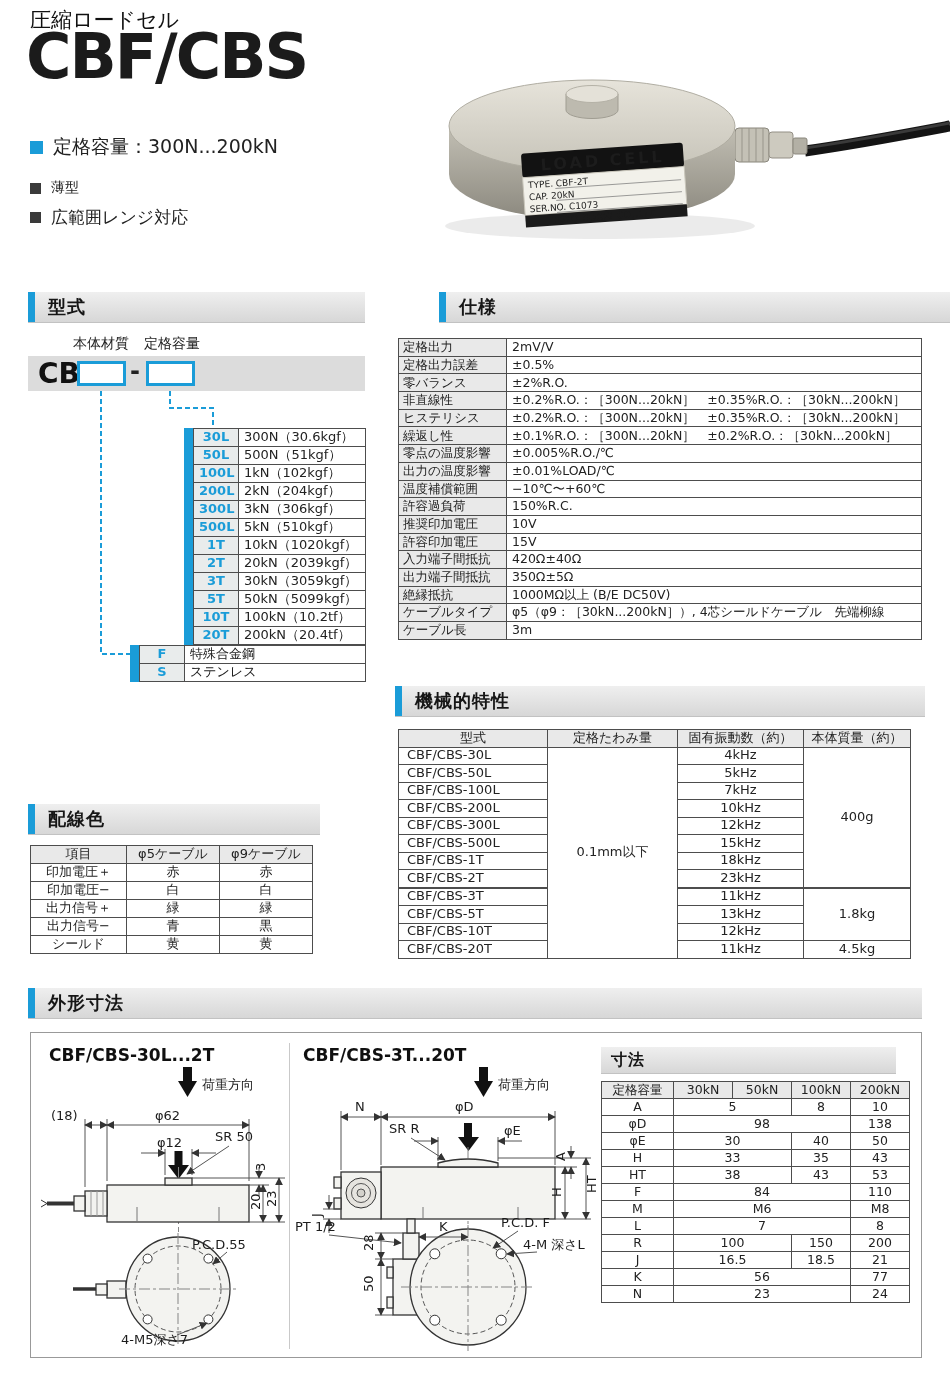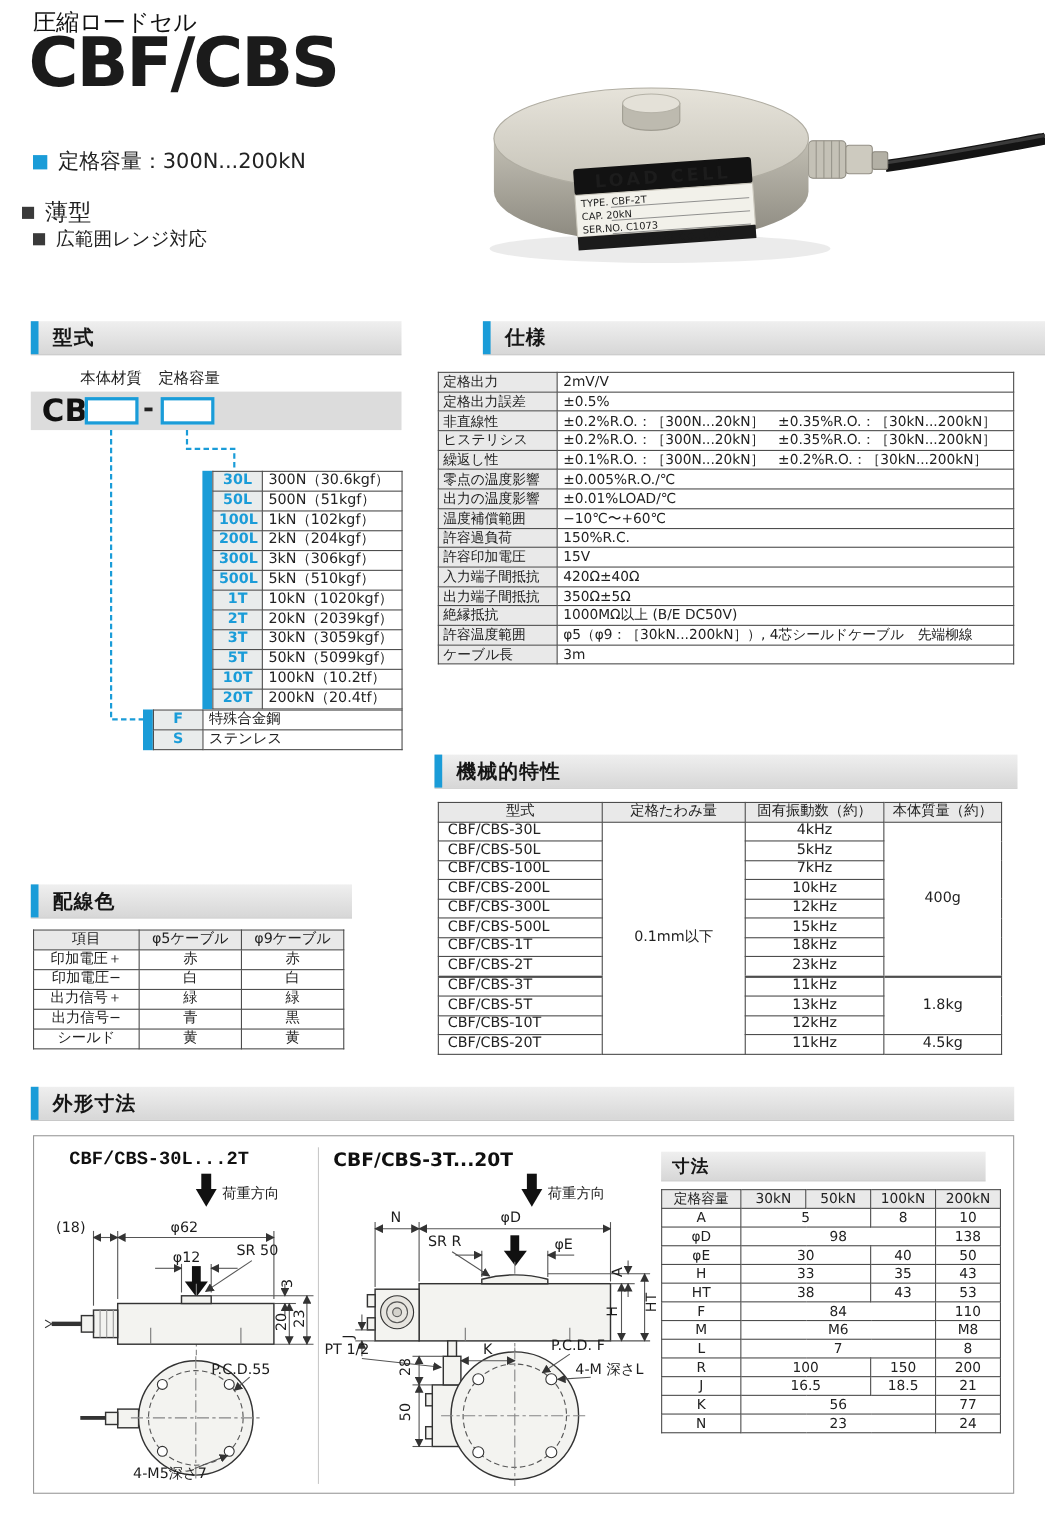--- a/index.html
+++ b/index.html
@@ -10,21 +10,21 @@
   }
   .abs{position:absolute;}
 
   
   .subtitle{left:30px;top:6px;font-size:21px;color:#111;}
   .big-title{left:26px;top:24px;font-size:62px;font-weight:900;letter-spacing:-2px;color:#1b1b1b;line-height:1.05;}
   .bullet{display:flex;align-items:center;gap:10px;}
   .bullet .sq{width:11px;height:11px;background:#3a3a3a;flex:0 0 auto;}
   .bullet.accent .sq{width:13px;height:13px;background:var(--accent);}
   .b1{left:30px;top:134px;font-size:19px;}
-  .b2{left:20px;top:179px;font-size:21px;}
+  .b2{left:30px;top:179px;font-size:14px;}
   .b3{left:30px;top:206px;font-size:17px;}
 
   
   .section-header{position:absolute;height:30px;background:linear-gradient(#efefef,#d7d7d7);
     border-bottom:1px solid #c2c2c2;display:flex;align-items:center;}
   .section-header .bar{width:7px;height:30px;background:var(--accent);margin-right:13px;flex:0 0 auto;}
   .section-header .t{font-size:18px;font-weight:bold;color:#161616;letter-spacing:1px;}
   .mini-header{position:absolute;height:26px;background:linear-gradient(#efefef,#d7d7d7);
     border-bottom:1px solid #c2c2c2;display:flex;align-items:center;padding-left:10px;text-align:center;}
   .mini-header .t{font-size:16px;font-weight:bold;color:#161616;letter-spacing:1px;}
@@ -252,20 +252,24 @@
   <tbody id="spec-body">
       <tr>
         <td class="label">定格出力</td>
         <td>2mV/V</td>
       </tr>
       <tr>
         <td class="label">定格出力誤差</td>
         <td>±0.5%</td>
       </tr>
       <tr>
+        <td class="label">零バランス</td>
+        <td>±2%R.O.</td>
+      </tr>
+      <tr>
         <td class="label">非直線性</td>
         <td>±0.2%R.O.：［300N...20kN］　±0.35%R.O.：［30kN...200kN］</td>
       </tr>
       <tr>
         <td class="label">ヒステリシス</td>
         <td>±0.2%R.O.：［300N...20kN］　±0.35%R.O.：［30kN...200kN］</td>
       </tr>
       <tr>
         <td class="label">繰返し性</td>
         <td>±0.1%R.O.：［300N...20kN］　±0.2%R.O.：［30kN...200kN］</td>
@@ -280,37 +284,41 @@
       </tr>
       <tr>
         <td class="label">温度補償範囲</td>
         <td>−10℃〜+60℃</td>
       </tr>
       <tr>
         <td class="label">許容過負荷</td>
         <td>150%R.C.</td>
       </tr>
       <tr>
+        <td class="label">推奨印加電圧</td>
+        <td>10V</td>
+      </tr>
+      <tr>
         <td class="label">許容印加電圧</td>
         <td>15V</td>
       </tr>
       <tr>
         <td class="label">入力端子間抵抗</td>
         <td>420Ω±40Ω</td>
       </tr>
       <tr>
         <td class="label">出力端子間抵抗</td>
         <td>350Ω±5Ω</td>
       </tr>
       <tr>
         <td class="label">絶縁抵抗</td>
         <td>1000MΩ以上 (B/E DC50V)</td>
       </tr>
       <tr>
-        <td class="label">許容温度範囲</td>
+        <td class="label">ケーブルタイプ</td>
         <td>φ5（φ9：［30kN...200kN］）, 4芯シールドケーブル　先端柳線</td>
       </tr>
       <tr>
         <td class="label">ケーブル長</td>
         <td>3m</td>
       </tr>
     </tbody>
 </table>
 
 <div class="section-header" style="left:395px;top:686px;width:530px;">
@@ -433,21 +441,21 @@
       </tr>
     </tbody>
 </table>
 
 <div class="section-header" style="left:28px;top:988px;width:894px;">
   <span class="bar"></span>
   <span class="t">外形寸法</span>
 </div>
 
 <div class="abs panel">
-  <div class="abs panel-title" style="left:32px;top:12px;font-family:Liberation Mono, monospace;">CBF/CBS-30L...2T</div>
+  <div class="abs panel-title" style="left:18px;top:12px;">CBF/CBS-30L...2T</div>
   <div class="abs panel-title" style="left:272px;top:12px;text-align:right;">CBF/CBS-3T...20T</div>
   <div class="abs divider"></div>
 
   <svg class="abs" style="left:6px;top:34px;overflow:visible;" width="250" height="282" viewBox="0 0 250 282">
     <defs>
       <marker id="arL" viewBox="0 0 10 10" refX="9" refY="5" markerWidth="8" markerHeight="8" orient="auto-start-reverse">
         <path d="M0,0 L10,5 L0,10 z" fill="#333"></path>
       </marker>
     </defs>
 

